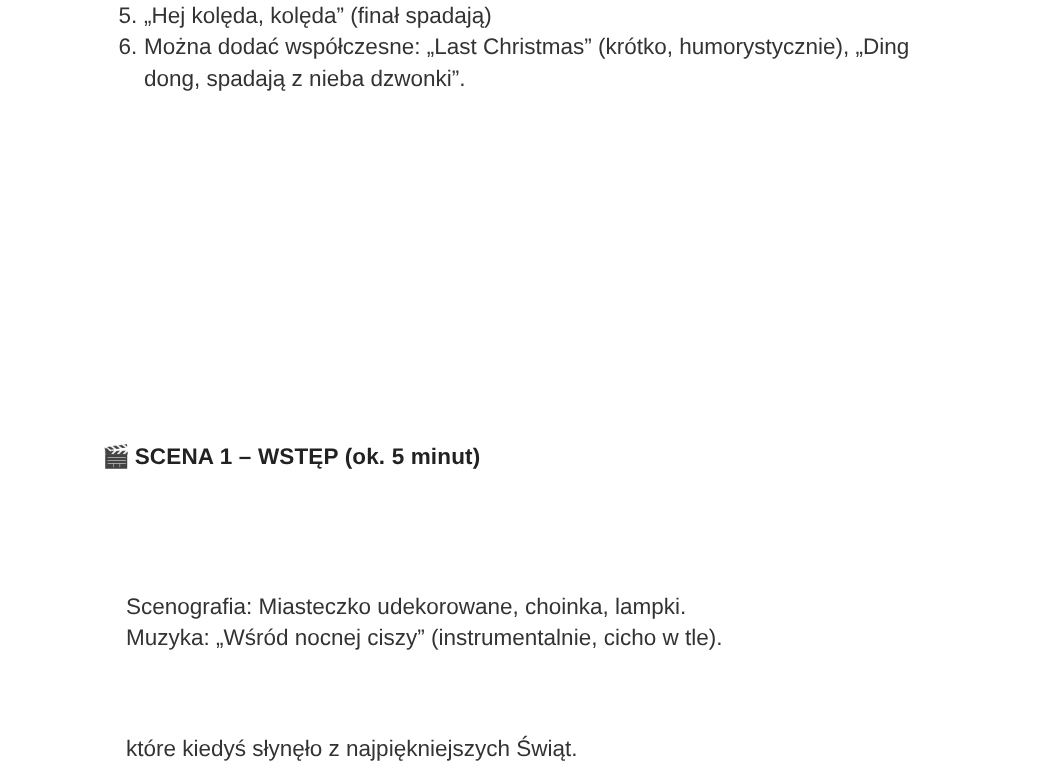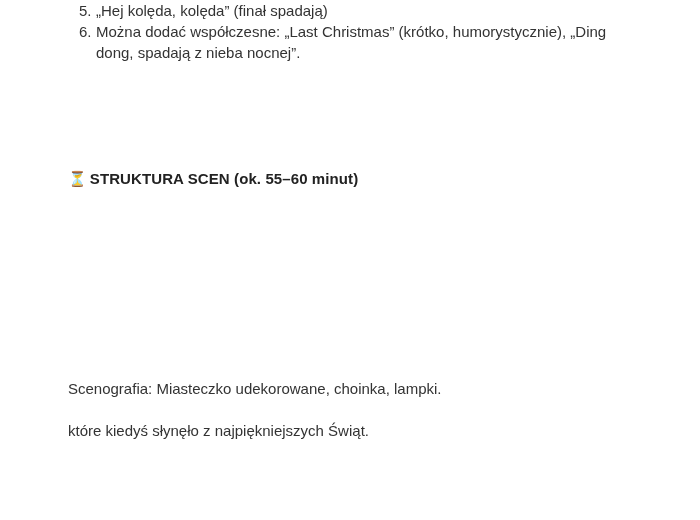--- a/index.html
+++ b/index.html
@@ -64,64 +64,65 @@
     line-height: 21px;
     font-weight: bold;
     color: #222222;
     letter-spacing: 0.1px;
   }
   .heading .emoji {
     font-weight: normal;
     margin-right: 3px;
   }
   .para {
-    margin: 0;
+    margin: 16px;
   }
 </style>
 </head>
 <body>
 
 <div class="page">
   <div class="doc">
 
     <div class="list">
       <div class="list-item">
         <span class="num">5.</span>
         <span>„Hej kolęda, kolęda” (finał spadają)</span>
       </div>
       <div class="list-item">
         <span class="num">6.</span>
-        <span>Można dodać współczesne: „Last Christmas” (krótko, humorystycznie), „Ding dong, spadają z nieba nocnej”.</span>
+        <span>Można dodać współczesne: „Last Christmas” (krótko, humorystycznie), „Ding dong, spadają z nieba dzwonki”.</span>
       </div>
     </div>
 
-    <div class="spacer-lg"></div>
-    <div class="spacer-lg"></div>
-    <div class="spacer-lg"></div>
-    <div class="spacer-lg"></div>
-    <div class="spacer-lg"></div>
-
-    <div class="heading">
-      <span class="emoji">⏳</span><span>STRUKTURA SCEN (ok. 55–60 minut)</span>
-    </div>
-
-    <div class="spacer-lg"></div>
     <div class="spacer-lg"></div>
     <div class="spacer-lg"></div>
     <div class="spacer-lg"></div>
     <div class="spacer-lg"></div>
     <div class="spacer-lg"></div>
 
 
     <div class="spacer-lg"></div>
     <div class="spacer-lg"></div>
     <div class="spacer-lg"></div>
+    <div class="spacer-lg"></div>
+    <div class="spacer-lg"></div>
+    <div class="spacer-lg"></div>
+
+    <div class="heading">
+      <span class="emoji">🎬</span><span>SCENA 1 – WSTĘP (ok. 5 minut)</span>
+    </div>
+
+    <div class="spacer-lg"></div>
+    <div class="spacer-lg"></div>
+    <div class="spacer-lg"></div>
 
     <div class="para">
       <div class="line">Scenografia: Miasteczko udekorowane, choinka, lampki.</div>
+      <div class="line">Muzyka: „Wśród nocnej ciszy” (instrumentalnie, cicho w tle).</div>
     </div>
 
     <div class="spacer-lg"></div>
 
     <div class="para">
       <div class="line">które kiedyś słynęło z najpiękniejszych Świąt.</div>
     </div>
 
   </div>
 </div>

